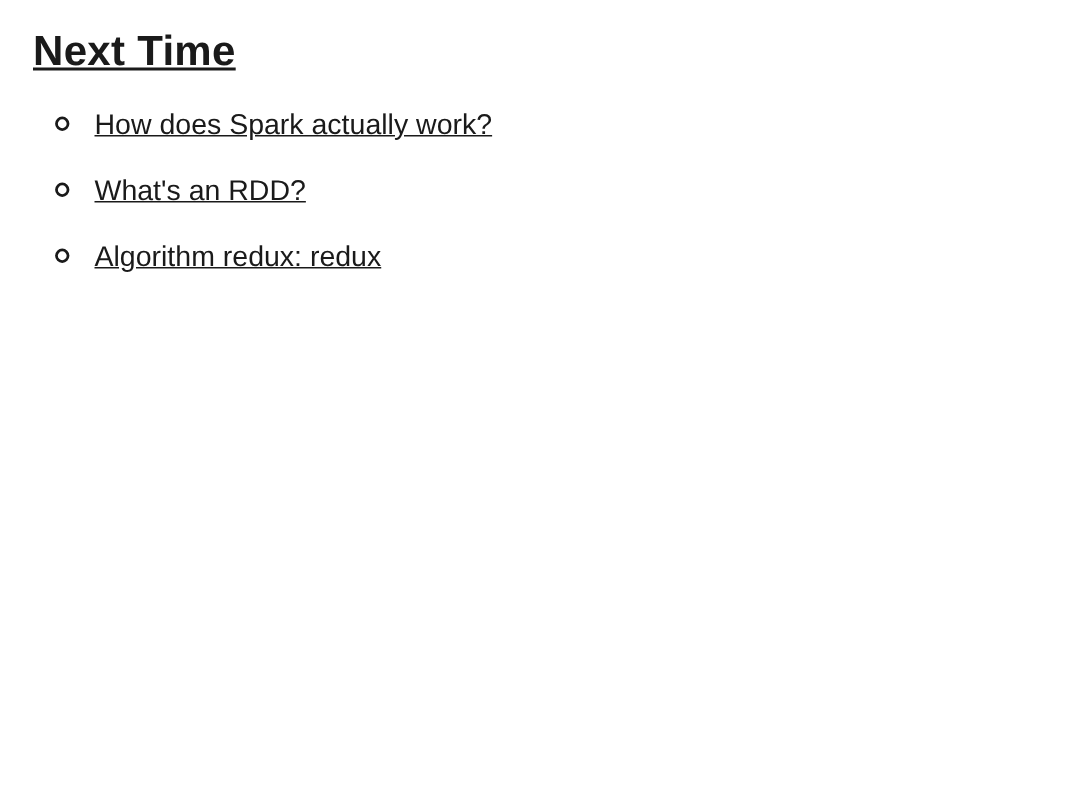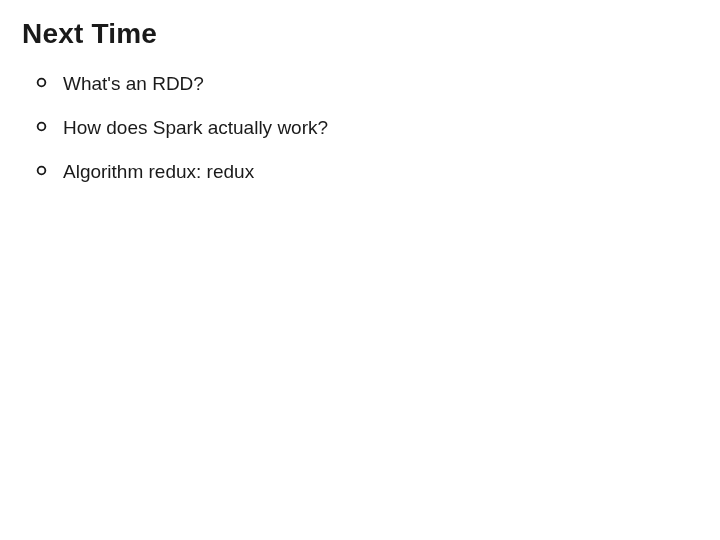--- a/index.html
+++ b/index.html
@@ -9,20 +9,21 @@
     height: 540px;
     background: #ffffff;
     font-family: Arial, Helvetica, sans-serif;
     color: #1a1a1a;
   }
   .slide {
     box-sizing: border-box;
     width: 720px;
     height: 540px;
     padding: 18px 22px 0 22px;
+    text-decoration: underline;
   }
   .title {
     font-size: 28px;
     font-weight: 700;
     letter-spacing: 0.2px;
     margin: 0 0 22px 0;
   }
   .items {
     list-style: none;
     margin: 0;
@@ -51,29 +52,29 @@
 <div class="slide">
   <h1 class="title">Next Time</h1>
 
   <ul class="items">
     <li>
       <span class="bullet">
         <svg viewBox="0 0 12 12" width="11" height="11">
             <circle cx="6" cy="6" r="4.2" fill="none" stroke="#1a1a1a" stroke-width="2"></circle>
           </svg>
       </span>
-      <span class="item-text">What's an RDD?</span>
+      <span class="item-text">How does Spark actually work?</span>
     </li>
     <li>
       <span class="bullet">
         <svg viewBox="0 0 12 12" width="11" height="11">
             <circle cx="6" cy="6" r="4.2" fill="none" stroke="#1a1a1a" stroke-width="2"></circle>
           </svg>
       </span>
-      <span class="item-text">How does Spark actually work?</span>
+      <span class="item-text">What's an RDD?</span>
     </li>
     <li>
       <span class="bullet">
         <svg viewBox="0 0 12 12" width="11" height="11">
             <circle cx="6" cy="6" r="4.2" fill="none" stroke="#1a1a1a" stroke-width="2"></circle>
           </svg>
       </span>
       <span class="item-text">Algorithm redux: redux</span>
     </li>
   </ul>

